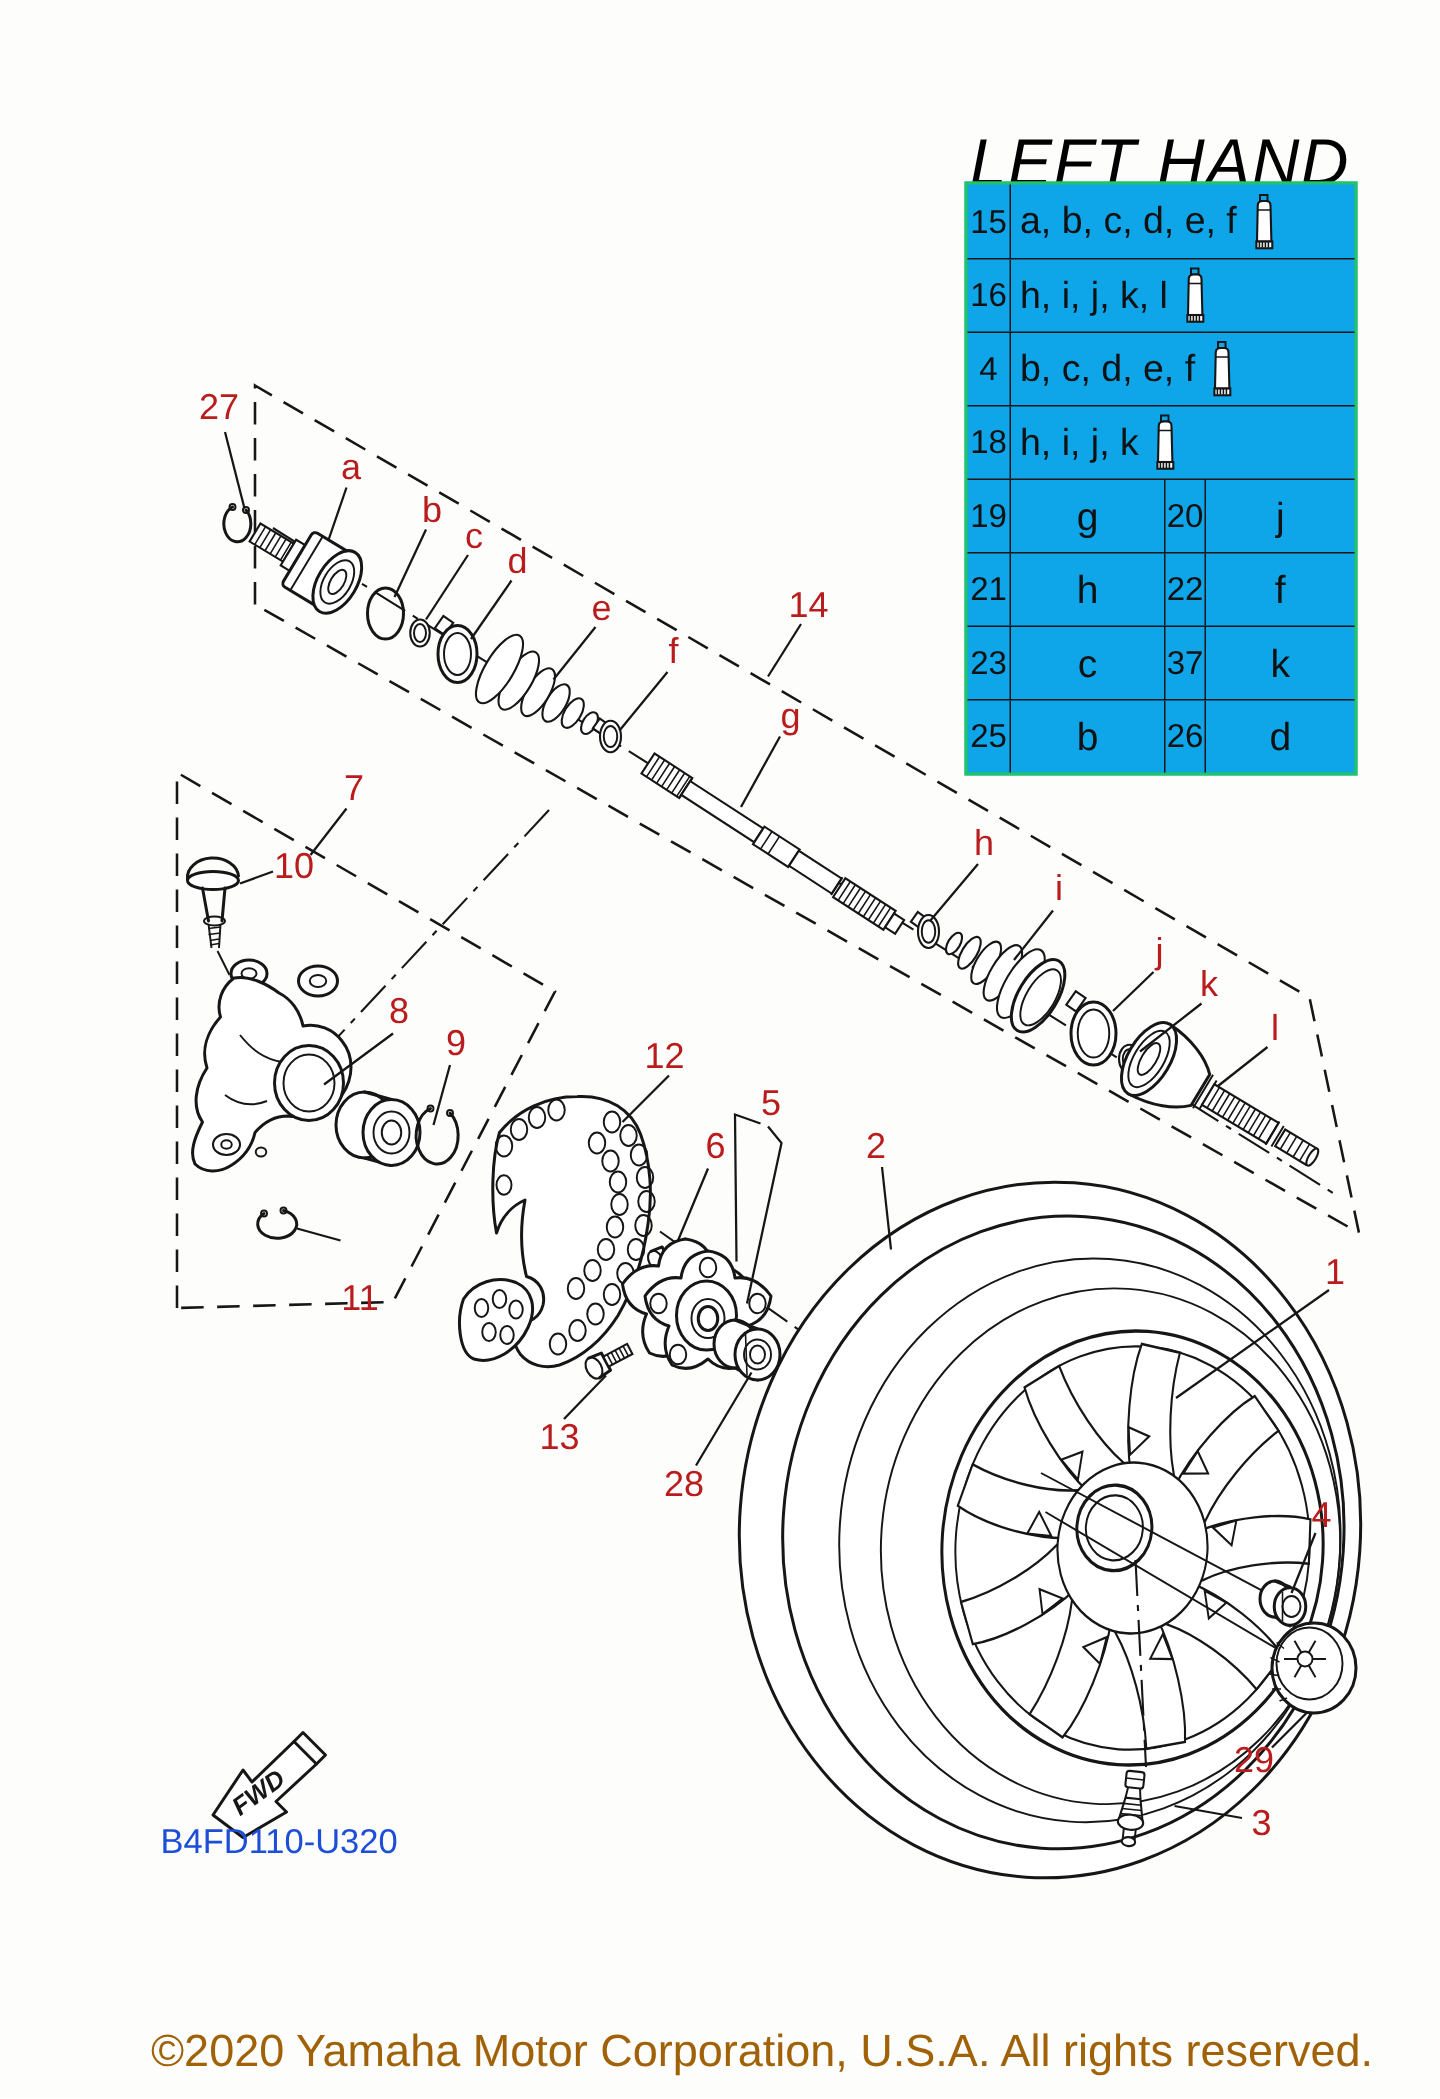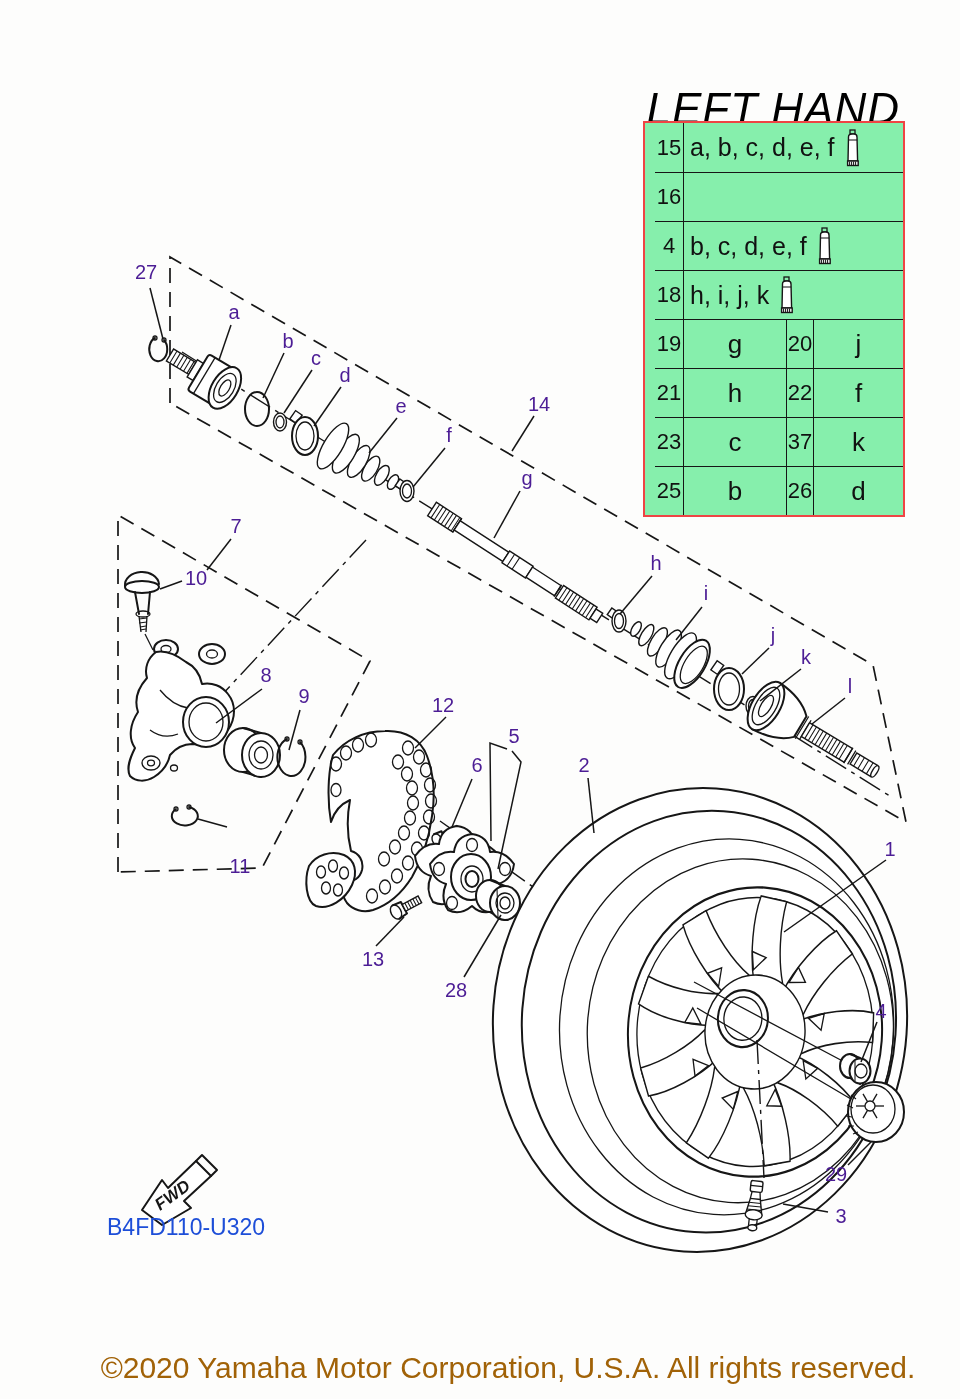--- a/index.html
+++ b/index.html
@@ -11,27 +11,27 @@
   .p{fill:#fff;stroke:#161616;stroke-width:2;stroke-linejoin:round;}
   .pn{fill:none;stroke:#161616;stroke-width:2;stroke-linejoin:round;stroke-linecap:round;}
   .t{fill:none;stroke:#161616;stroke-width:1.3;}
   .tw{fill:#fff;stroke:#161616;stroke-width:1.4;}
   .ld{fill:none;stroke:#161616;stroke-width:1.5;}
   .dash{fill:none;stroke:#161616;stroke-width:1.7;stroke-dasharray:15 9;}
   .dd{fill:none;stroke:#161616;stroke-width:1.4;stroke-dasharray:24 6 4 6;}
   .dot{fill:none;stroke:#161616;stroke-width:1.6;stroke-dasharray:2.2 5.5;}
   .h{fill:none;stroke:#161616;stroke-width:1.05;}
 
-  .callout{position:absolute;transform:translate(-50%,-50%);font-size:20px;color:#4c1d95;white-space:nowrap;}
+  .callout{position:absolute;transform:translate(-50%,-50%);font-size:24px;color:#b91c1c;white-space:nowrap;}
   .title{position:absolute;left:590px;top:84px;width:310px;text-align:right;
          font-size:44px;font-style:italic;letter-spacing:1px;color:#000;}
 
   
-  .ptable{position:absolute;left:643px;top:121px;width:262px;border:2px solid #ef4444;
-          box-sizing:border-box;background:#86efac;padding-left:10px;}
+  .ptable{position:absolute;left:643px;top:121px;width:262px;border:2px solid #22c55e;
+          box-sizing:border-box;background:#0ea5e9;}
   .prow{display:grid;border-top:1.5px solid #161616;box-sizing:border-box;height:49px;}
   .prow:first-child{border-top:none;}
   .prow.single{grid-template-columns:29px 1fr;}
   .prow.pair{grid-template-columns:29px 103px 27px 1fr;}
   .pcell{display:flex;align-items:center;box-sizing:border-box;}
   .pnum{justify-content:center;font-size:22px;border-right:1.5px solid #161616;}
   .plet{padding-left:6px;font-size:25px;gap:9px;}
   .pctr{justify-content:center;font-size:26px;}
   .pair .pcell.mid{border-right:1.5px solid #161616;}
   .tube{width:17px;height:40px;flex:0 0 auto;}
@@ -426,20 +426,26 @@
       <div class="pcell pnum">15</div>
       <div class="pcell plet">
         <span>a, b, c, d, e, f</span>
         <svg class="tube" viewBox="0 0 17 38">
             <use href="#tubeicon"></use>
           </svg>
       </div>
     </div>
     <div class="prow single">
       <div class="pcell pnum">16</div>
+      <div class="pcell plet">
+        <span>h, i, j, k, l</span>
+        <svg class="tube" viewBox="0 0 17 38">
+            <use href="#tubeicon"></use>
+          </svg>
+      </div>
     </div>
     <div class="prow single">
       <div class="pcell pnum">4</div>
       <div class="pcell plet">
         <span>b, c, d, e, f</span>
         <svg class="tube" viewBox="0 0 17 38">
             <use href="#tubeicon"></use>
           </svg>
       </div>
     </div>

